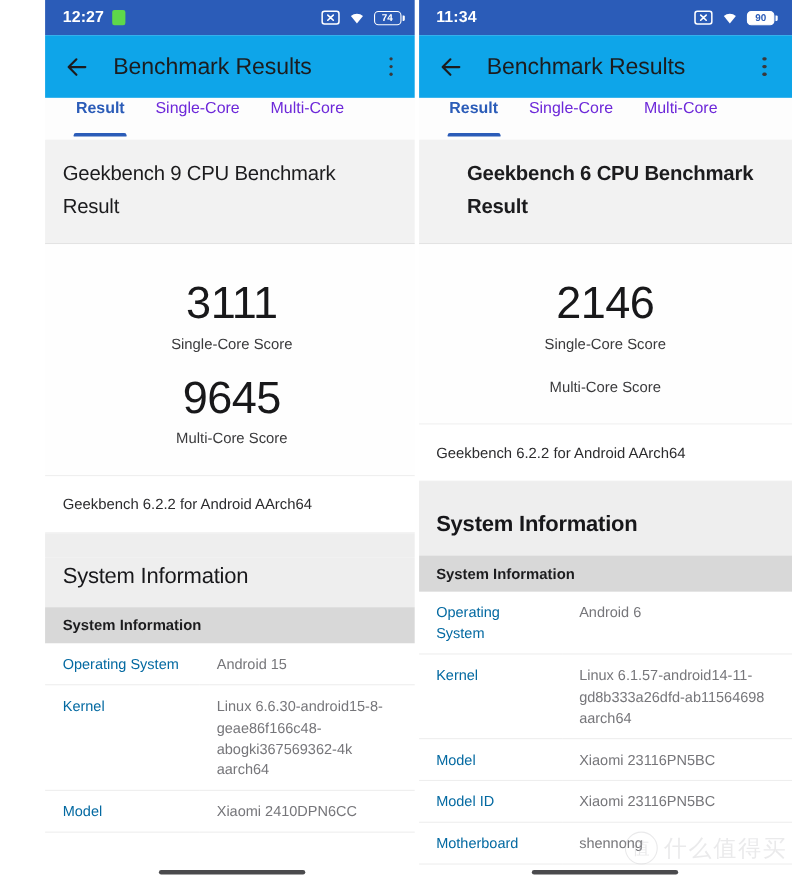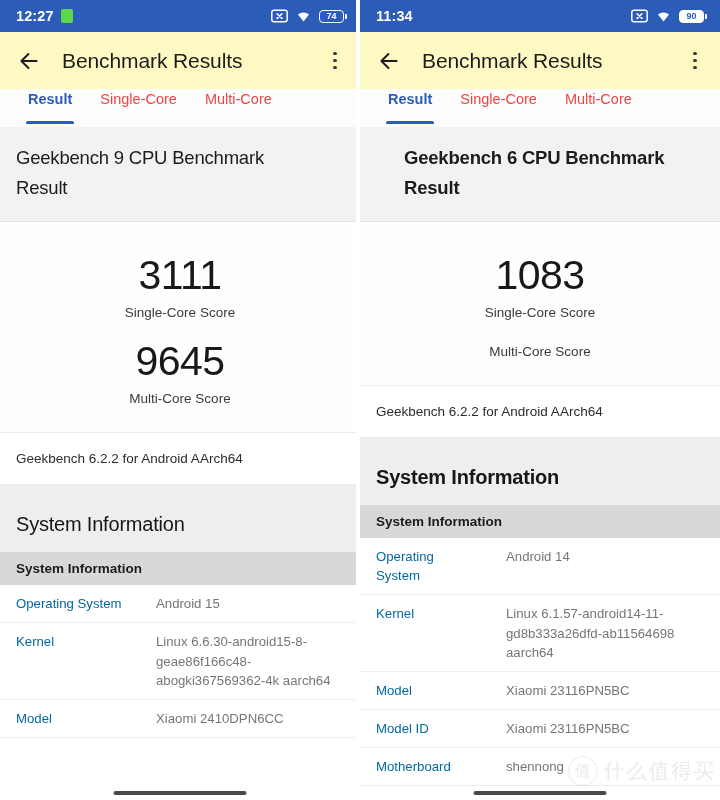--- a/index.html
+++ b/index.html
@@ -10,20 +10,21 @@
     overflow: hidden;
     font-family: "Liberation Sans", "DejaVu Sans", sans-serif;
     background: #ffffff;
   }
 
   #screenshot {
     width: 720px;
     height: 564px;
     display: flex;
     position: relative;
+    padding-left: 41px;
   }
 
   .panel {
     width: 360px;
     height: 800px;
     position: relative;
     overflow: hidden;
     background: #ffffff;
   }
 
@@ -86,21 +87,21 @@
     height: 5px;
     background: #ffffff;
     border-radius: 0 1px 1px 0;
   }
 
   
   .appbar {
     height: 57px;
     display: flex;
     align-items: center;
-    background: #fef9c3;
+    background: #0ea5e9;
     padding: 0 14px 0 16px;
   }
   .back-arrow {
     width: 26px;
     height: 26px;
     flex: 0 0 auto;
     color: #1c1c1e;
     cursor: pointer;
   }
   .appbar-title {
@@ -134,21 +135,21 @@
   .tabs {
     height: 38px;
     display: flex;
     align-items: flex-start;
     background: #fdfdfd;
     padding-left: 14px;
     position: relative;
   }
   .tab {
     font-size: 14.5px;
-    color: #ef4444;
+    color: #6d28d9;
     padding: 0 14px;
     position: relative;
     height: 38px;
     display: flex;
     align-items: flex-start;
     padding-top: 2px;
     cursor: pointer;
     white-space: nowrap;
   }
   .tab.active { color: #2B5CB8; font-weight: 700; }
@@ -444,42 +445,42 @@
     </div>
 
     <div class="content">
 
       <div class="result-header bold">
         <div class="line">Geekbench 6 CPU Benchmark Result</div>
       </div>
 
       <div class="scores">
         <div class="score-block">
-          <div class="score-value">1083</div>
+          <div class="score-value">2146</div>
           <div class="score-label">Single-Core Score</div>
         </div>
         <div class="score-block">
           <div class="score-label">Multi-Core Score</div>
         </div>
       </div>
 
       <div class="version-line">Geekbench 6.2.2 for Android AArch64</div>
 
       <div class="section-gap"></div>
       <div class="section-title-wrap">
         <div class="section-title bold">System Information</div>
       </div>
 
       <div class="table-subhead">System Information</div>
 
       <table class="sysinfo">
         <tbody>
           <tr>
             <td class="k">Operating System</td>
-            <td class="v">Android 14</td>
+            <td class="v">Android 6</td>
           </tr>
           <tr>
             <td class="k">Kernel</td>
             <td class="v">Linux 6.1.57-android14-11-gd8b333a26dfd-ab11564698 aarch64</td>
           </tr>
           <tr>
             <td class="k">Model</td>
             <td class="v">Xiaomi 23116PN5BC</td>
           </tr>
           <tr>

